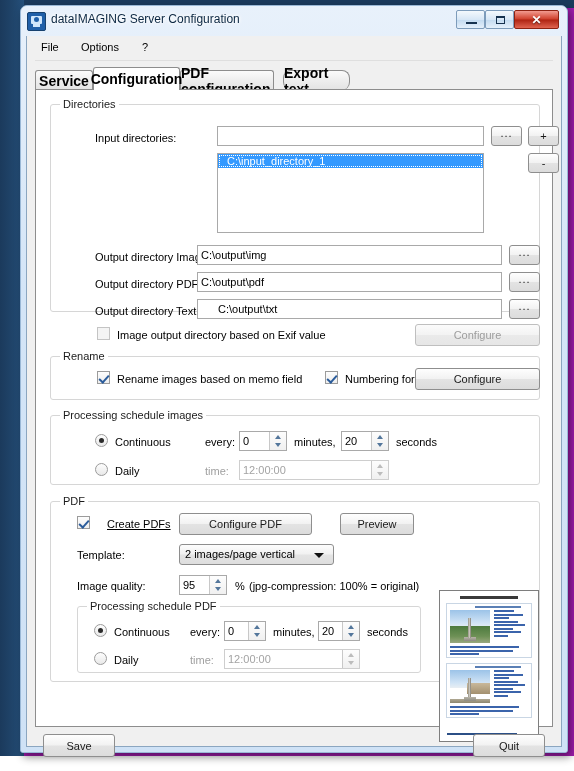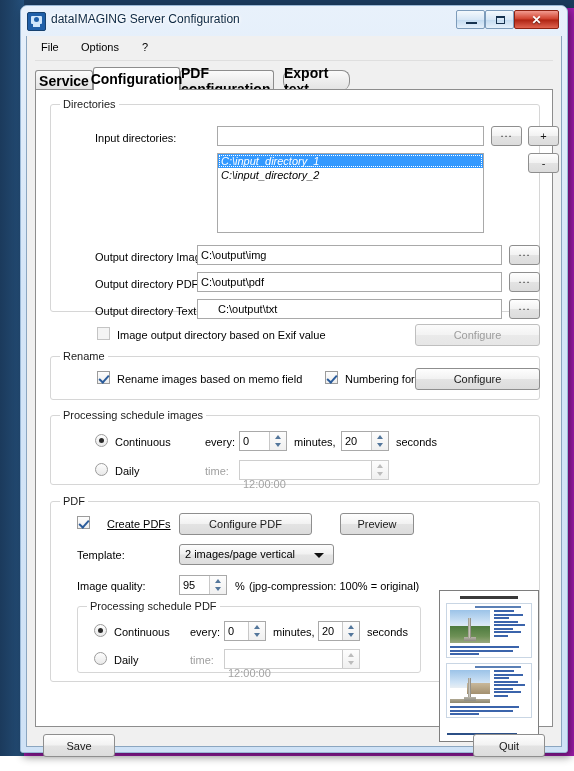--- a/index.html
+++ b/index.html
@@ -155,21 +155,21 @@
   }
 
   
   #dirlist{
     position:absolute;
     background:#ffffff;border:1px solid #a9a9a9;
     box-sizing:border-box;overflow:hidden;
   }
   .litem{
     height:14px;line-height:14px;font-size:11px;color:#000;
-    padding-left:3px;white-space:nowrap;cursor:default;font-style:italic;
+    padding-left:9px;white-space:nowrap;cursor:default;
   }
   .litem.sel{
     background:#3399ff;color:#ffffff;
     outline:1px dotted #ffffff;outline-offset:-2px;
   }
 
   
   .btn{
     position:absolute;height:22px;
     background:linear-gradient(180deg,#fefefe 0%,#f2f2f2 48%,#e3e3e3 52%,#dcdcdc 100%);
@@ -208,21 +208,21 @@
     border-radius:50%;background:#2b2b2b;
   }
 
   
   .spin{position:absolute;height:20px;border:1px solid #a9a9a9;background:#fff;box-sizing:border-box;}
   .spin.dis{border-color:#cecece;}
   .spin .val{
     position:absolute;left:3px;top:0;height:18px;line-height:18px;
     font-size:11px;color:#000;
   }
-  .spin.dis .val{color:#a3a3a3;margin-top:14px;}
+  .spin.dis .val{color:#a3a3a3;}
   .spin .arrows{
     position:absolute;right:0;top:0;width:16px;height:18px;
     border-left:1px solid #c8c8c8;
     background:linear-gradient(180deg,#fdfdfd 0%,#f0f0f0 100%);
   }
   .spin .arrows .up,.spin .arrows .dn{
     position:absolute;left:0;width:16px;height:9px;
   }
   .spin .arrows .up{top:0;}
   .spin .arrows .dn{top:9px;}
@@ -344,21 +344,20 @@
 
           <div class="lbl" style="left:44px; top:27px;">Input directories:</div>
           <input class="tbox" style="left: 166px; top: 21px; width: 267px;" value="">
           <div class="btn sm" style="left:440px; top:21px; width:31px;">
             <span class="dots">...</span>
           </div>
           <div class="btn sm" style="left:477px; top:21px; width:31px;">+</div>
 
           <div id="dirlist" style="left:166px; top:48px; width:267px; height:80px;">
             <div class="litem sel">C:\input_directory_1</div>
-            <div class="litem">C:\input_directory_2</div>
           </div>
           <div class="btn sm" style="left:477px; top:48px; width:31px;">-</div>
 
           <div class="lbl" style="left:44px; top:146px;">Output directory Images:</div>
           <input class="tbox" style="left: 146px; top: 140px; width: 305px;" value="C:\output\img">
           <div class="btn sm" style="left:458px; top:140px; width:31px;">
             <span class="dots">...</span>
           </div>
 
           <div class="lbl" style="left:44px; top:173px;">Output directory PDF:</div>

